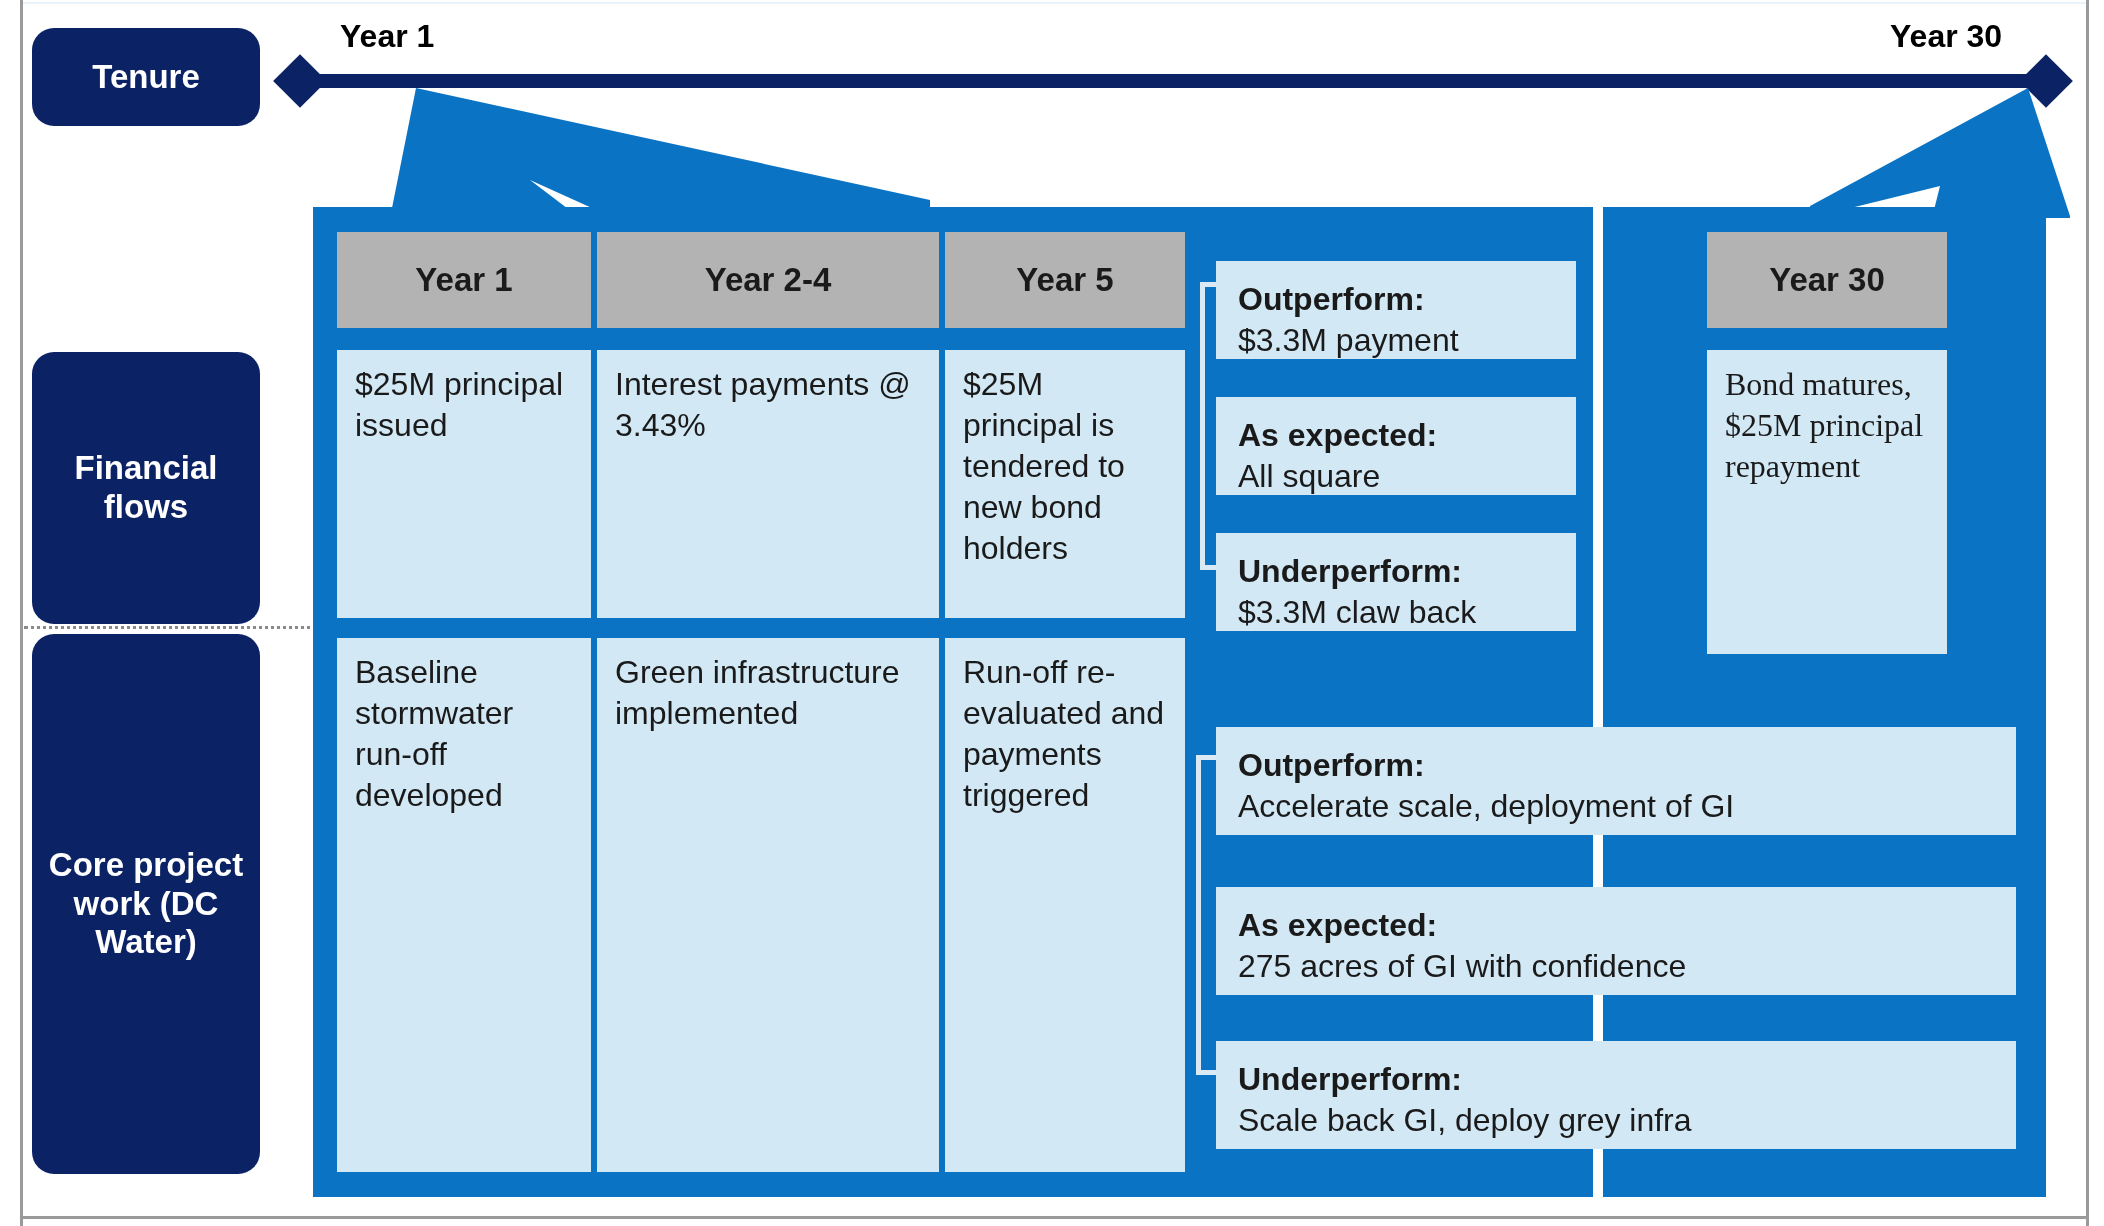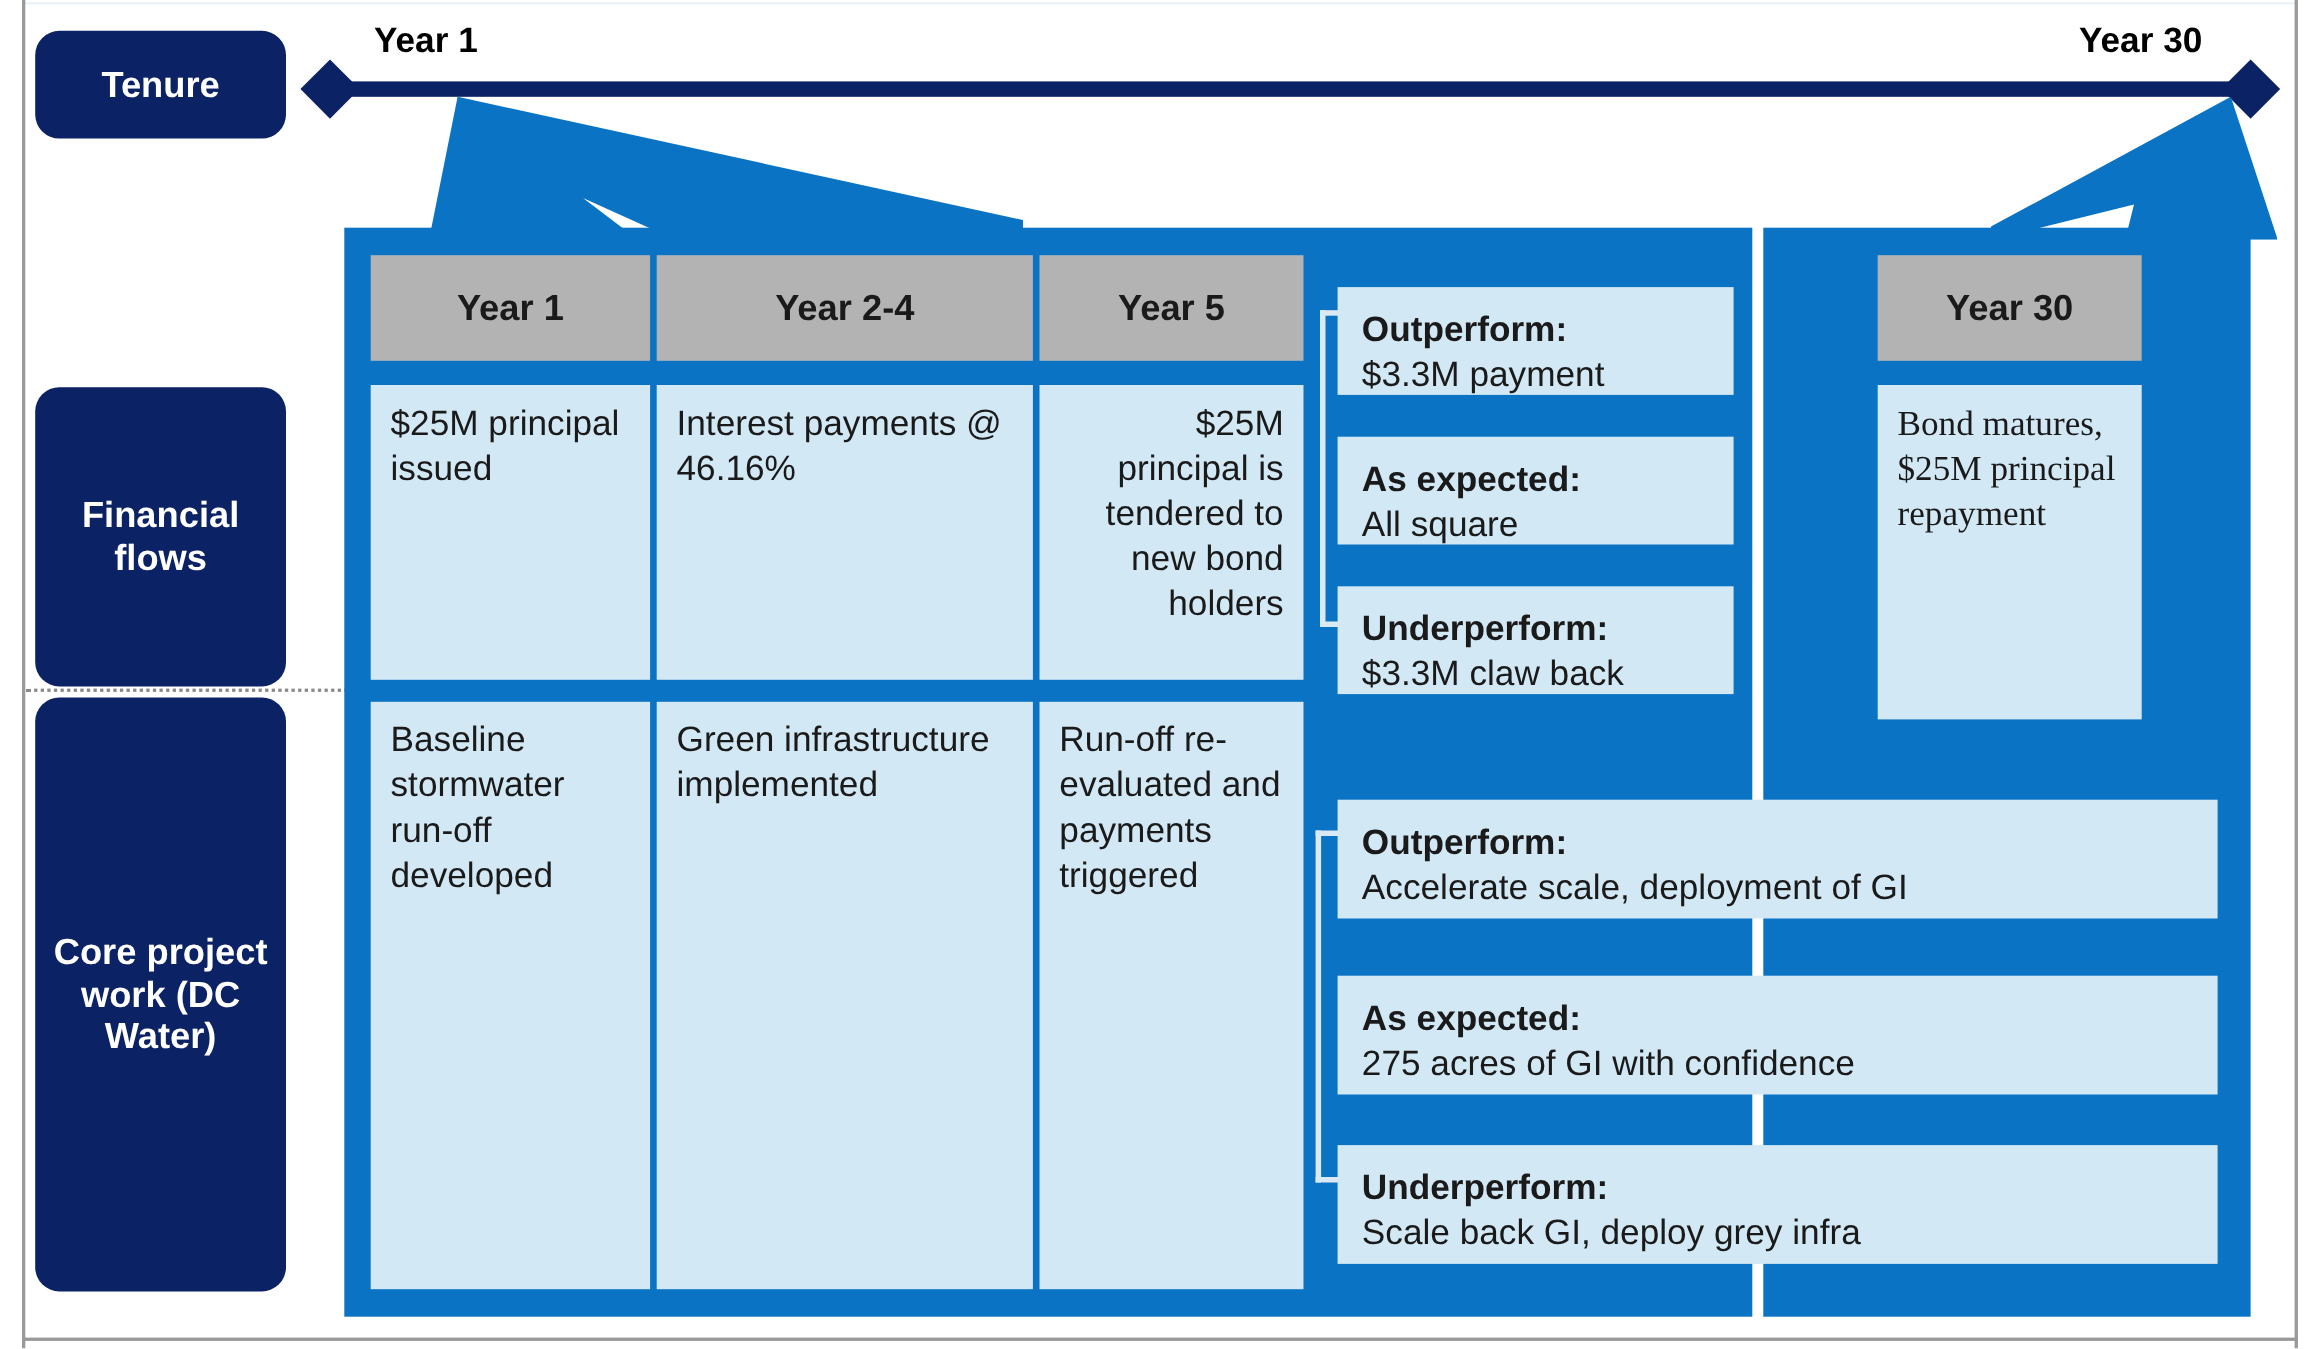--- a/index.html
+++ b/index.html
@@ -207,23 +207,23 @@
   <div class="period-header" style="left:337px; top:232px; width:254px; height:96px;">Year 1</div>
 
   <div class="period-header" style="left:597px; top:232px; width:342px; height:96px;">Year 2-4</div>
 
   <div class="period-header" style="left:945px; top:232px; width:240px; height:96px;">Year 5</div>
 
   <div class="period-header" style="left:1707px; top:232px; width:240px; height:96px;">Year 30</div>
 
   <div class="cell" style="left:337px; top:350px; width:254px; height:268px;">$25M principal issued</div>
 
-  <div class="cell" style="left:597px; top:350px; width:342px; height:268px;">Interest payments @ 46.16%</div>
-
-  <div class="cell" style="left:945px; top:350px; width:240px; height:268px;text-align:right;">$25M principal is tendered to new bond holders</div>
+  <div class="cell" style="left:597px; top:350px; width:342px; height:268px;">Interest payments @ 3.43%</div>
+
+  <div class="cell" style="left:945px; top:350px; width:240px; height:268px;">$25M principal is tendered to new bond holders</div>
 
   <div class="cell" style="left:1707px; top:350px; width:240px; height:304px;font-family:Liberation Serif, serif;">Bond matures, $25M principal repayment</div>
 
   <div class="bracket" style="left:1200px; top:282px; width:24px; height:288px;"></div>
 
   <div class="cell scenario" style="left:1216px; top:228px; width:360px; height:98px;">
     <span class="scenario-title">Outperform:</span>
     <span class="scenario-body">$3.3M payment</span>
   </div>
 

